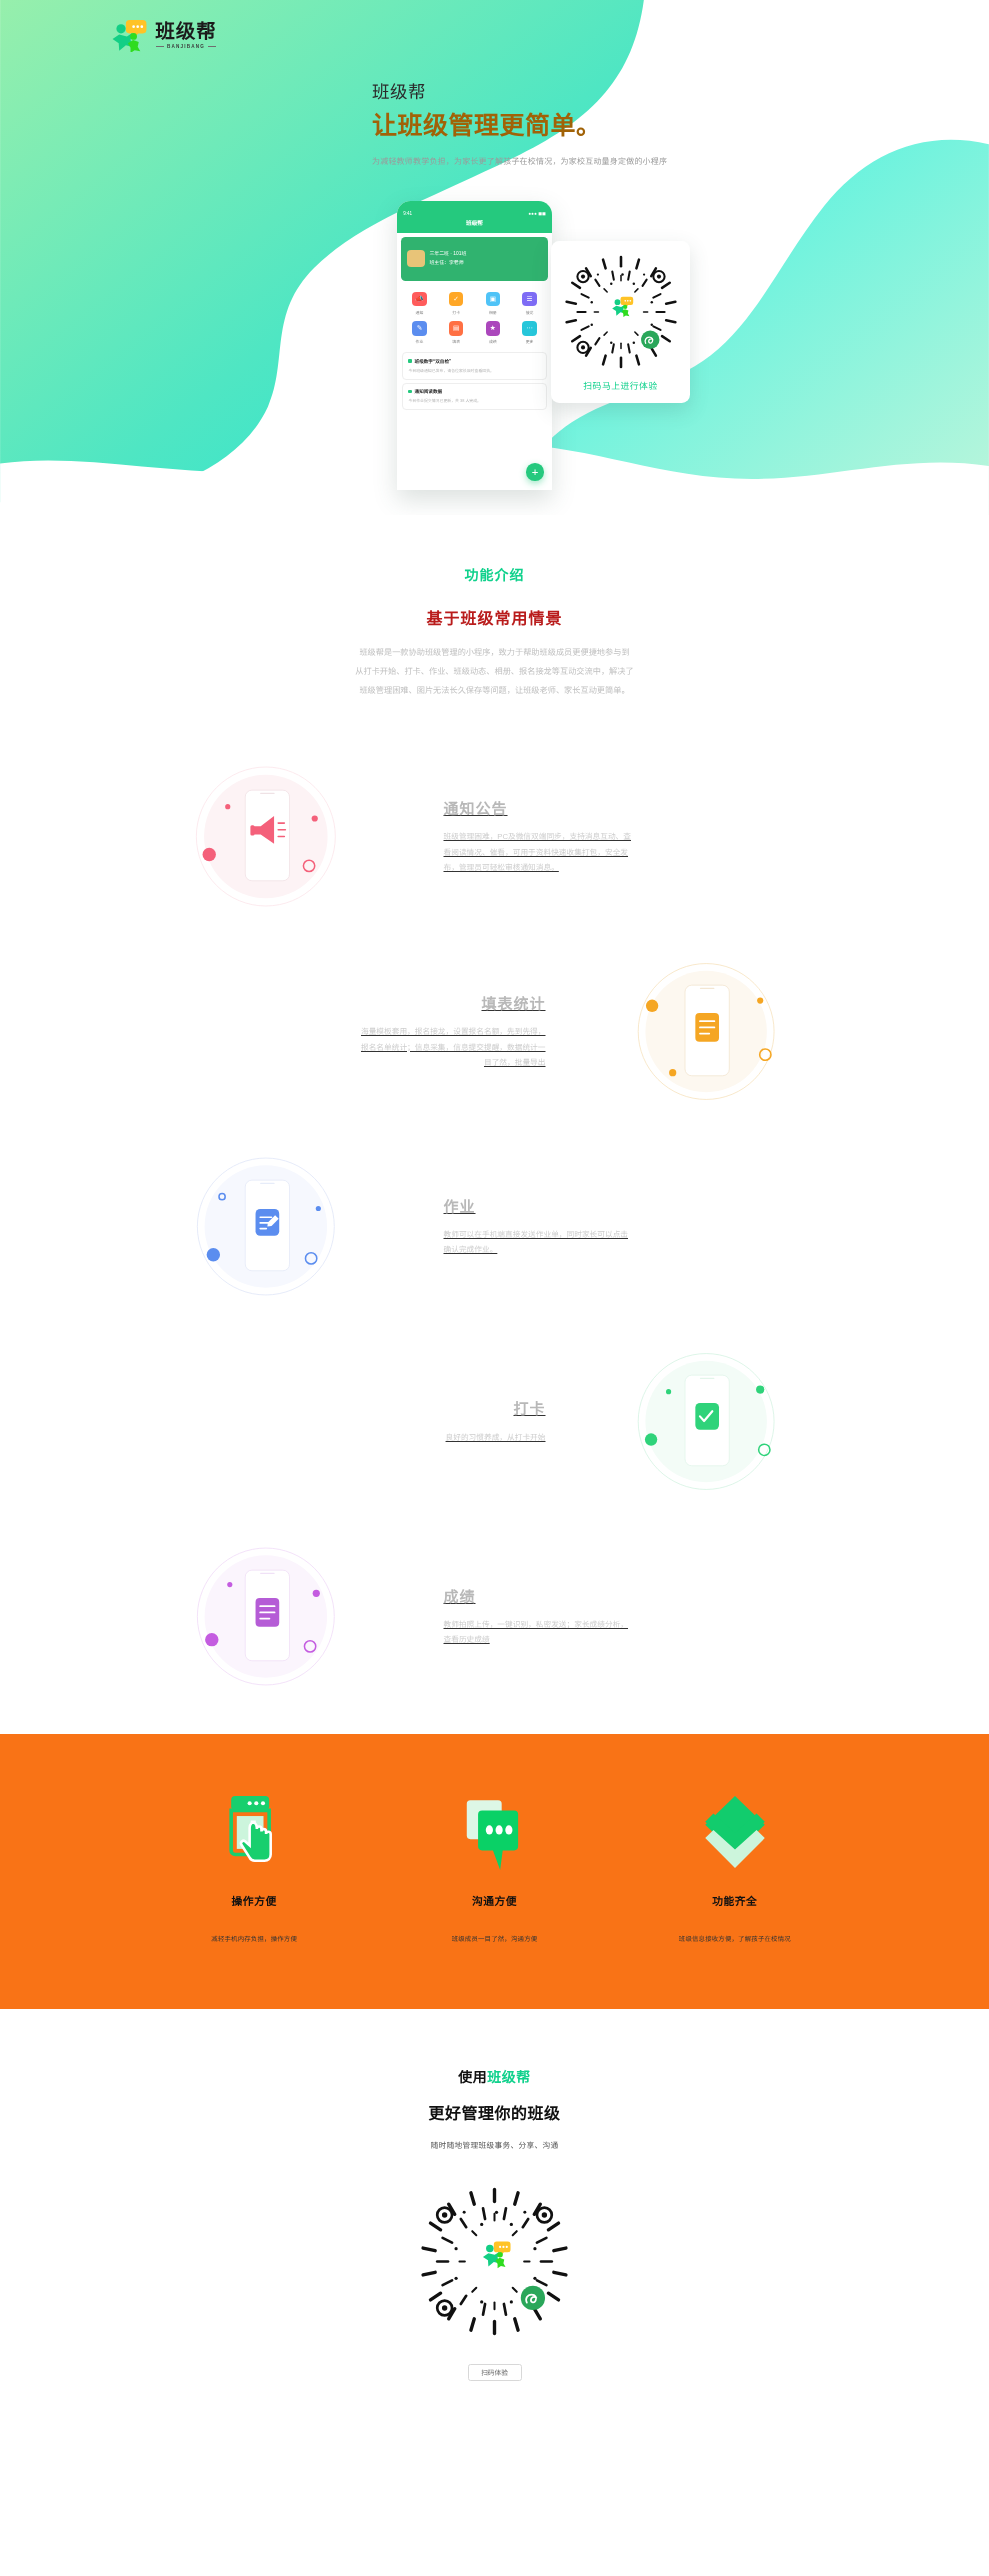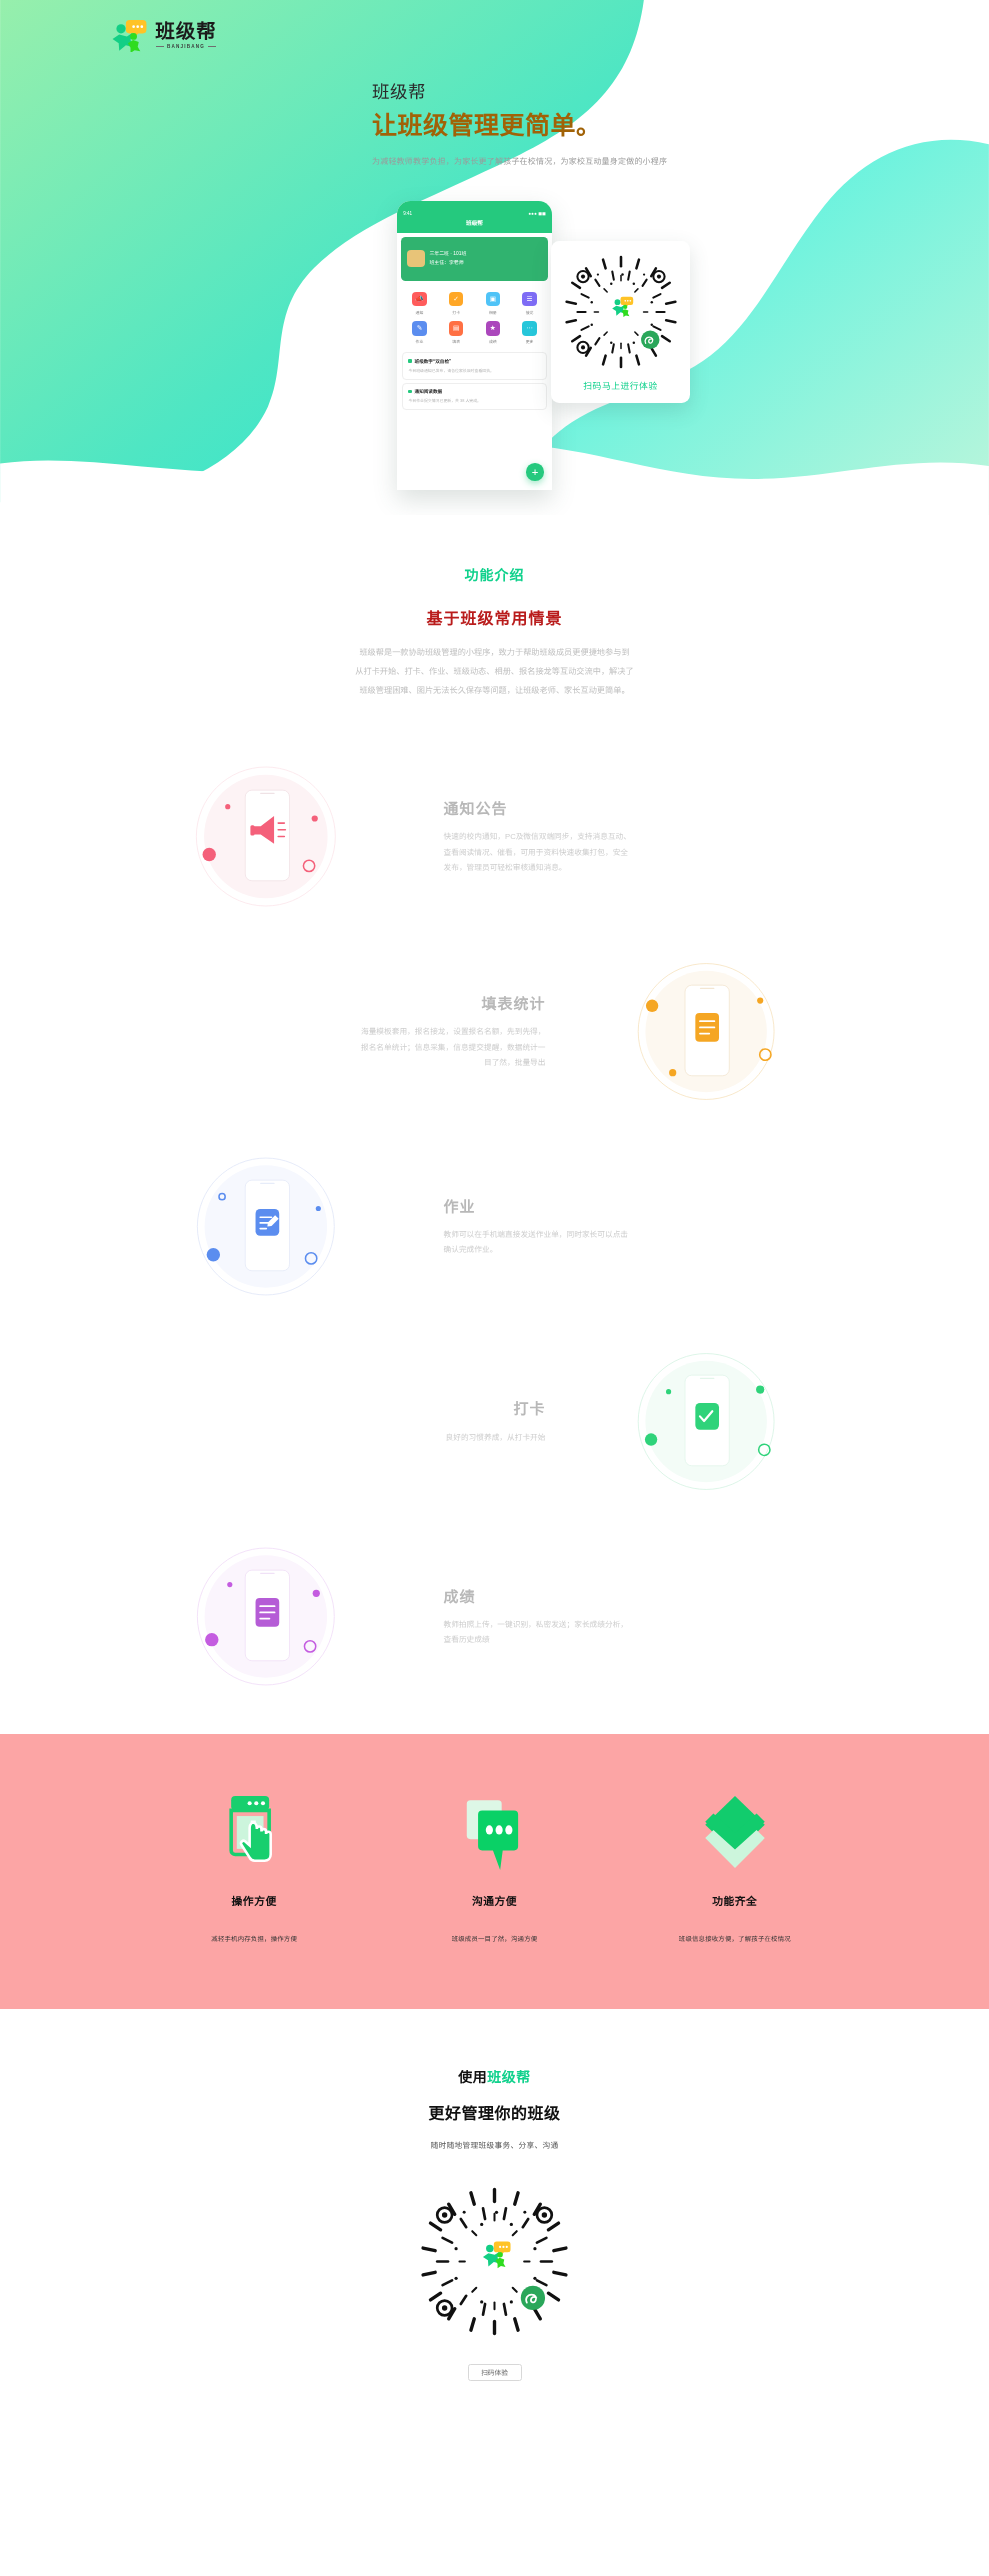--- a/index.html
+++ b/index.html
@@ -102,39 +102,39 @@
   }
   .sec-title {
     text-align:center; color:#b91c1c; font-size:16px;
     margin-top:20.6px; letter-spacing:1px;
   }
   .sec-desc {
     text-align:center; color:#c0c0c0; font-size:8.2px;
     line-height:2.3; margin-top:15.5px;
   }
 
-  .feat-list { margin-top:38px; }
+  .feat-list { margin-top:38px;text-decoration:underline; }
   .feat {
     width:670px; margin:0 auto; display:flex; align-items:center;
     min-height:195px;
   }
   .feat.right { flex-direction:row-reverse; }
   .feat-art { flex:0 0 258px; display:flex; justify-content:center; }
   .feat-text { flex:1; padding:0 26px; }
   .feat.left .feat-text { text-align:left; }
   .feat.right .feat-text { text-align:right; }
   .feat-h { font-size:15px; color:#b8b8b8; letter-spacing:1px; }
   .feat-p { font-size:7.7px; color:#cdcdcd; line-height:2; margin-top:11.3px; max-width:191px; }
   .feat.right .feat-p { margin-left:auto; }
 
   .art { position:relative; width:222px; height:175px; }
   .art svg { position:absolute; left:0; top:0; }
 
   
-  .benefits { background:#fca5a5; padding:58px 0 66px; }
+  .benefits { background:#f97316; padding:58px 0 66px; }
   .ben-row { width:721px; margin:0 auto; display:flex; }
   .ben { flex:1; text-align:center; }
   .ben-ico { height:82px; display:flex; align-items:center; justify-content:center; }
   .ben-h { font-size:10.8px; font-weight:bold; color:#111; margin-top:17.5px; letter-spacing:0.5px; }
   .ben-p { font-size:6.4px; color:#333; margin-top:26px; letter-spacing:0.2px; }
 
   
   .cta { background:#fff; padding:57px 0 77px; text-align:center; }
   .cta-l1 { font-size:14px; font-weight:bold; color:#111; letter-spacing:0.5px; }
   .cta-l1 .hl { color:#10d18c; }
@@ -393,21 +393,21 @@
             <g transform="translate(146,140)">
               <path d="M0 10 H14 L40 -10 V44 L14 26 H0 Z" fill="#f4607a"></path>
               <rect x="-6" y="8" width="8" height="20" rx="3" fill="#f4607a"></rect>
               <path d="M48 4 h12 M48 17 h14 M48 30 h12" stroke="#f4607a" stroke-width="3" stroke-linecap="round"></path>
             </g>
           </svg>
         </div>
       </div>
       <div class="feat-text">
         <h3 class="feat-h">通知公告</h3>
-        <p class="feat-p">快速的校内通知，PC及微信双端同步，支持消息互动、查看阅读情况、催看，可用于资料快速收集打包，安全发布，管理员可轻松审核通知消息。</p>
+        <p class="feat-p">班级管理困难，PC及微信双端同步，支持消息互动、查看阅读情况、催看，可用于资料快速收集打包，安全发布，管理员可轻松审核通知消息。</p>
       </div>
     </div>
 
     <div class="feat right">
       <div class="feat-art">
         <div class="art">
           <svg width="222" height="175" viewBox="0 0 430 340" xmlns="http://www.w3.org/2000/svg">
             <circle cx="225" cy="170" r="132" fill="none" stroke="#f7e3c0" stroke-width="1.6"></circle>
             <circle cx="225" cy="170" r="118" fill="#fdf8f0"></circle>
             <circle cx="120" cy="120" r="12" fill="#f5a623"></circle>

